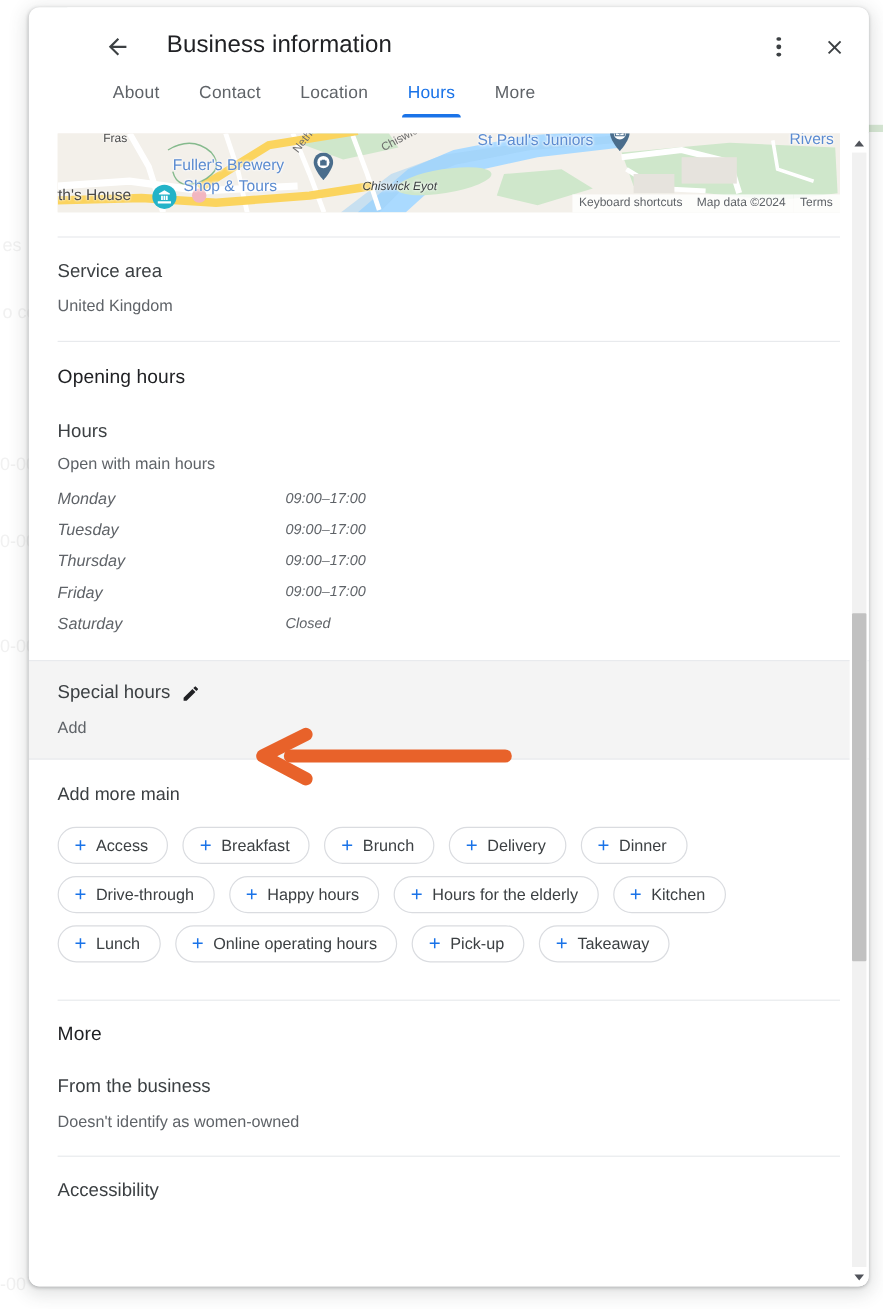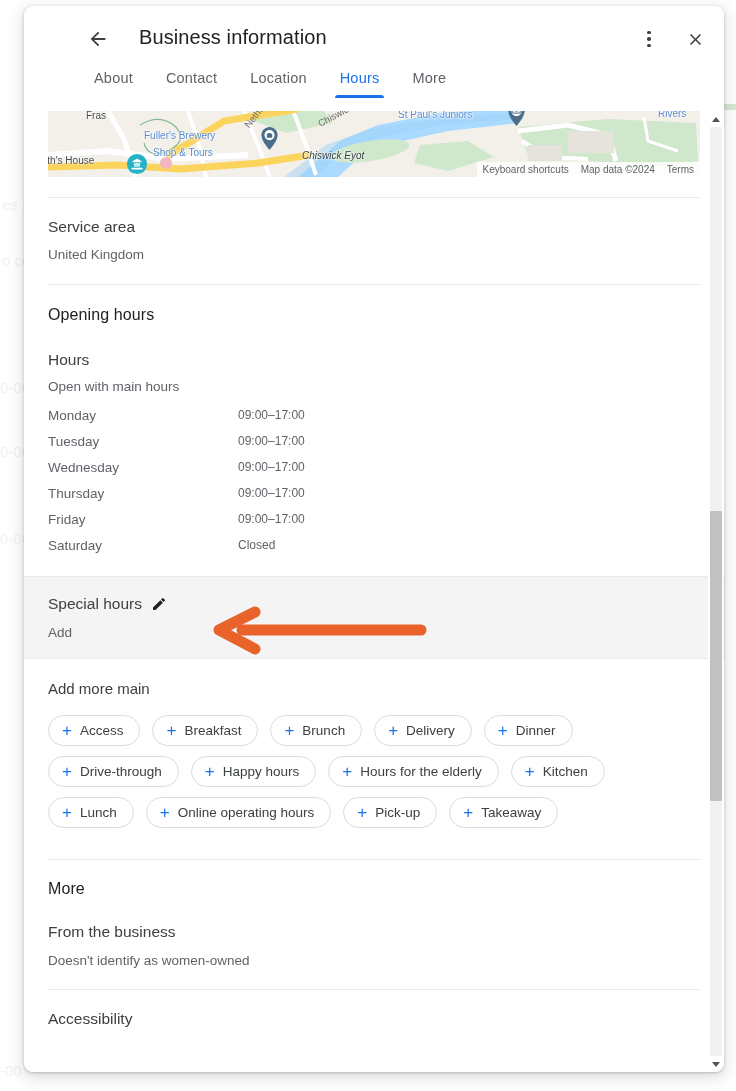--- a/index.html
+++ b/index.html
@@ -97,21 +97,21 @@
 
   
   .map {
     position:relative;
     margin:0 24px;
     height:66px;
     overflow:hidden;
     background:#f2efe9;
   }
   .map-canvas { position:absolute; inset:0; }
-  .mlabel { position:absolute; font-size:10px; white-space:nowrap; }
+  .mlabel { position:absolute; font-size:13px; white-space:nowrap; }
   .mlabel.blue { color:#5b8bd0; font-weight:500; text-shadow:0 0 2px #fff,0 0 2px #fff,0 0 3px #fff; }
   .mlabel.dark { color:#4a4a4a; text-shadow:0 0 2px #fff,0 0 2px #fff; }
   .mlabel.ital { font-style:italic; color:#3c4043; font-size:10px; text-shadow:0 0 3px #fff,0 0 3px #fff; }
   .mlabel.rot { color:#6b6b6b; font-size:9.5px; }
   .pin {
     position:absolute; width:17px; height:23px;
   }
   .map-attr {
     position:absolute; right:0; bottom:0;
     display:flex; align-items:center;
@@ -124,21 +124,21 @@
     white-space:nowrap;
   }
 
   
   .sect { padding:0 24px; }
   .rule { height:1px; background:#e8eaed; margin:0 24px; }
   .h-lg { font-size:16px; color:#202124; font-weight:500; letter-spacing:.1px; }
   .h-md { font-size:15.5px; color:#3c4043; }
   .sub  { font-size:13.5px; color:#5f6368; }
 
-  .hours-table { width:100%; border-collapse:collapse; }
+  .hours-table { width:100%; border-collapse:collapse;font-style:italic; }
   .hours-table td { padding:0; height:26px; vertical-align:middle; }
   .hours-table td.day  { font-size:13.5px; color:#5f6368; width:190px; }
   .hours-table td.time { font-size:12px; color:#5f6368; }
 
   
   .special {
     position:relative;
     background:#f4f4f4;
     border-top:1px solid #e8eaed;
     border-bottom:1px solid #e8eaed;
@@ -320,24 +320,20 @@
           <tbody>
             <tr>
                 <td class="day">Monday</td>
                 <td class="time">09:00–17:00</td>
               </tr>
             <tr>
                 <td class="day">Tuesday</td>
                 <td class="time">09:00–17:00</td>
               </tr>
             <tr>
-                <td class="day">Wednesday</td>
-                <td class="time">09:00–17:00</td>
-              </tr>
-            <tr>
                 <td class="day">Thursday</td>
                 <td class="time">09:00–17:00</td>
               </tr>
             <tr>
                 <td class="day">Friday</td>
                 <td class="time">09:00–17:00</td>
               </tr>
             <tr>
                 <td class="day">Saturday</td>
                 <td class="time">Closed</td>

